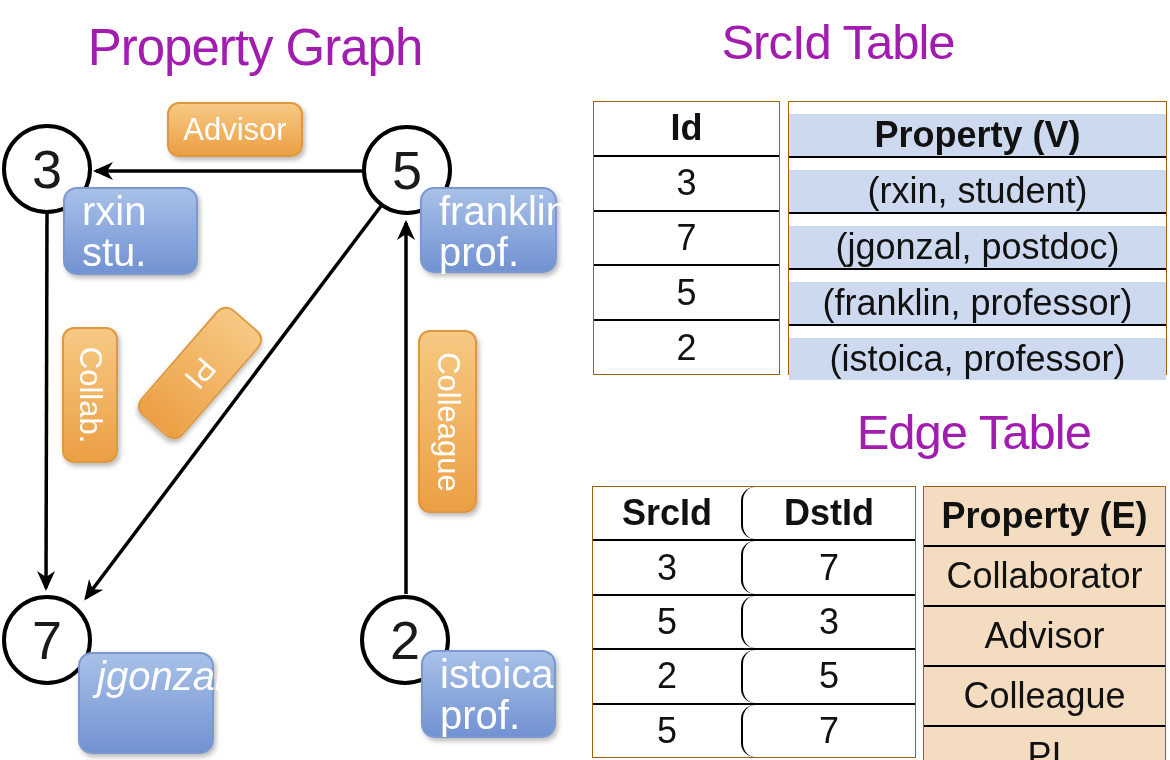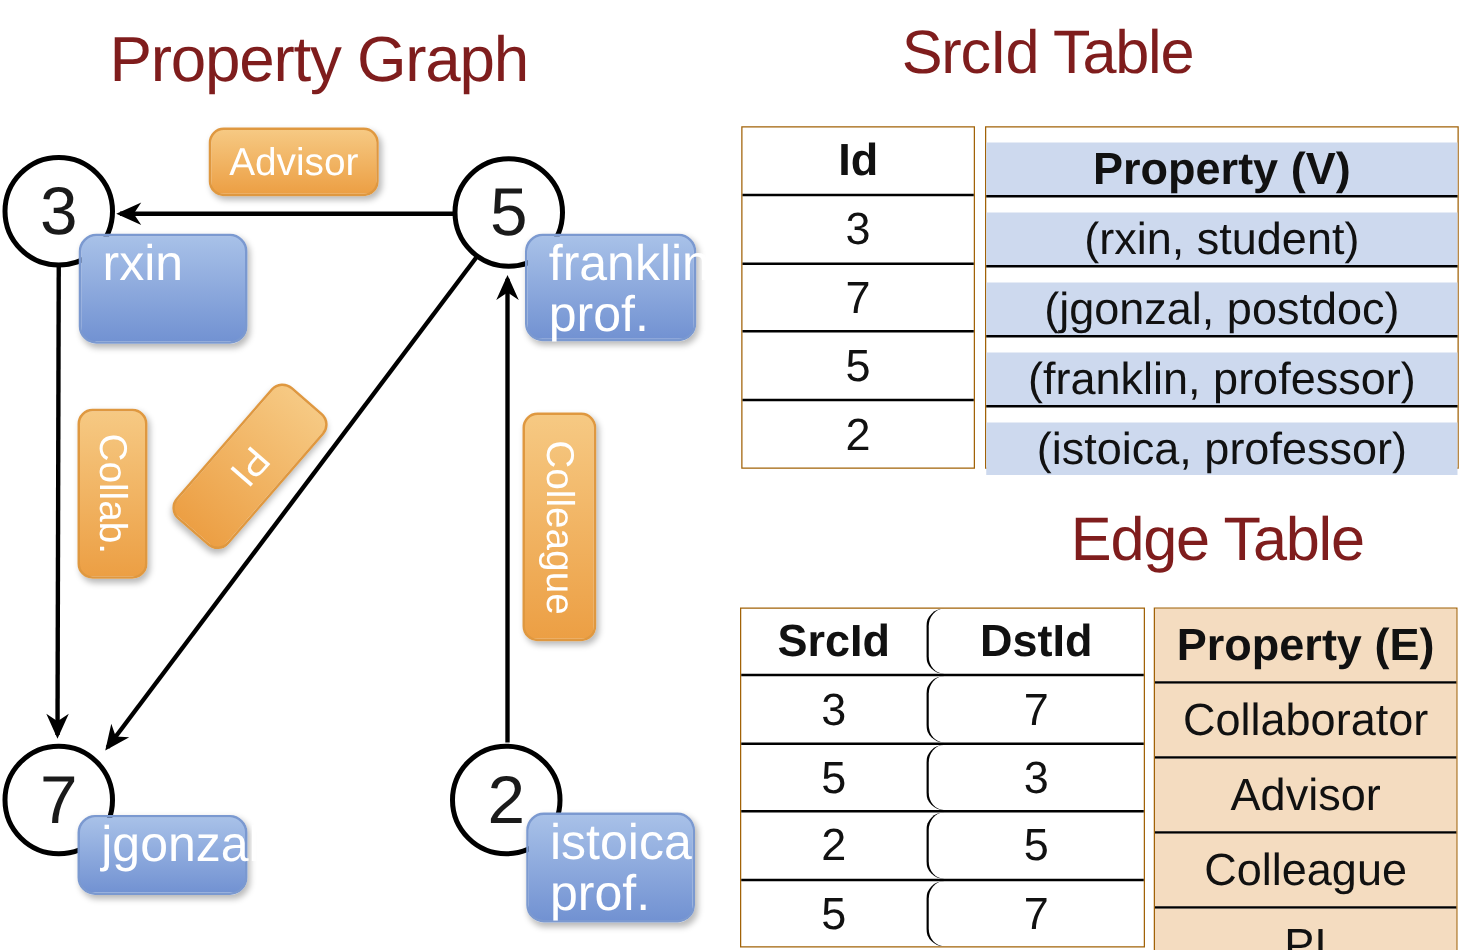--- a/index.html
+++ b/index.html
@@ -24,21 +24,21 @@
     overflow: hidden;
     font-family: "Liberation Sans", sans-serif;
     color: var(--text-dark);
   }
   .big-title {
     position: absolute;
     text-align: center;
     font-size: 49px;
     font-weight: 400;
     letter-spacing: -1px;
-    color: #7f1d1d;
+    color: #a21caf;
     white-space: nowrap;
   }
   #graph-title  { left: 0;   top: 18px;  width: 510px; font-size: 51px; }
   #vertex-title { left: 585px; top: 14px;  width: 506px; }
   #edge-title   { left: 585px; top: 404px; width: 506px; text-align: right; }
 
   
   #edges-svg { position: absolute; left: 0; top: 0; width: 585px; height: 760px; }
 
   .vcircle {
@@ -62,21 +62,21 @@
     border: 2px solid var(--vertex-box-border);
     box-shadow: 2px 3px 5px rgba(0,0,0,0.28);
     color: #ffffff;
     font-size: 40px;
     line-height: 41px;
     padding: 2px 0 0 17px;
     display: flex; flex-direction: column; justify-content: flex-start;
   }
   #box-rxin     { left: 63px;  top: 187px; width: 135px; height: 88px; }
   #box-franklin { left: 420px; top: 187px; width: 137px; height: 86px; }
-  #box-jgonzal  { left: 62px;  top: 652px; width: 136px; height: 64px; }
+  #box-jgonzal  { left: 78px;  top: 652px; width: 136px; height: 102px; font-style: italic; }
   #box-istoica  { left: 421px; top: 650px; width: 135px; height: 88px; }
 
   .elabel {
     position: absolute;
     border-radius: 12px;
     background: linear-gradient(to bottom, var(--edge-label-bg-top), var(--edge-label-bg-bottom));
     border: 2px solid var(--edge-label-border);
     box-shadow: 2px 3px 5px rgba(0,0,0,0.28);
     color: #ffffff;
     font-size: 31px;
@@ -152,20 +152,21 @@
   </div>
   <div id="label-pi" class="elabel">
     <span class="vert">PI</span>
   </div>
   <div id="label-colleague" class="elabel">
     <span class="vert">Colleague</span>
   </div>
 
   <div id="box-rxin" class="vbox">
     <span>rxin</span>
+    <span>stu.</span>
   </div>
   <div id="box-franklin" class="vbox">
     <span>franklin,</span>
     <span>prof.</span>
   </div>
   <div id="box-jgonzal" class="vbox">
     <span>jgonzal,</span>
   </div>
   <div id="box-istoica" class="vbox">
     <span>istoica</span>

